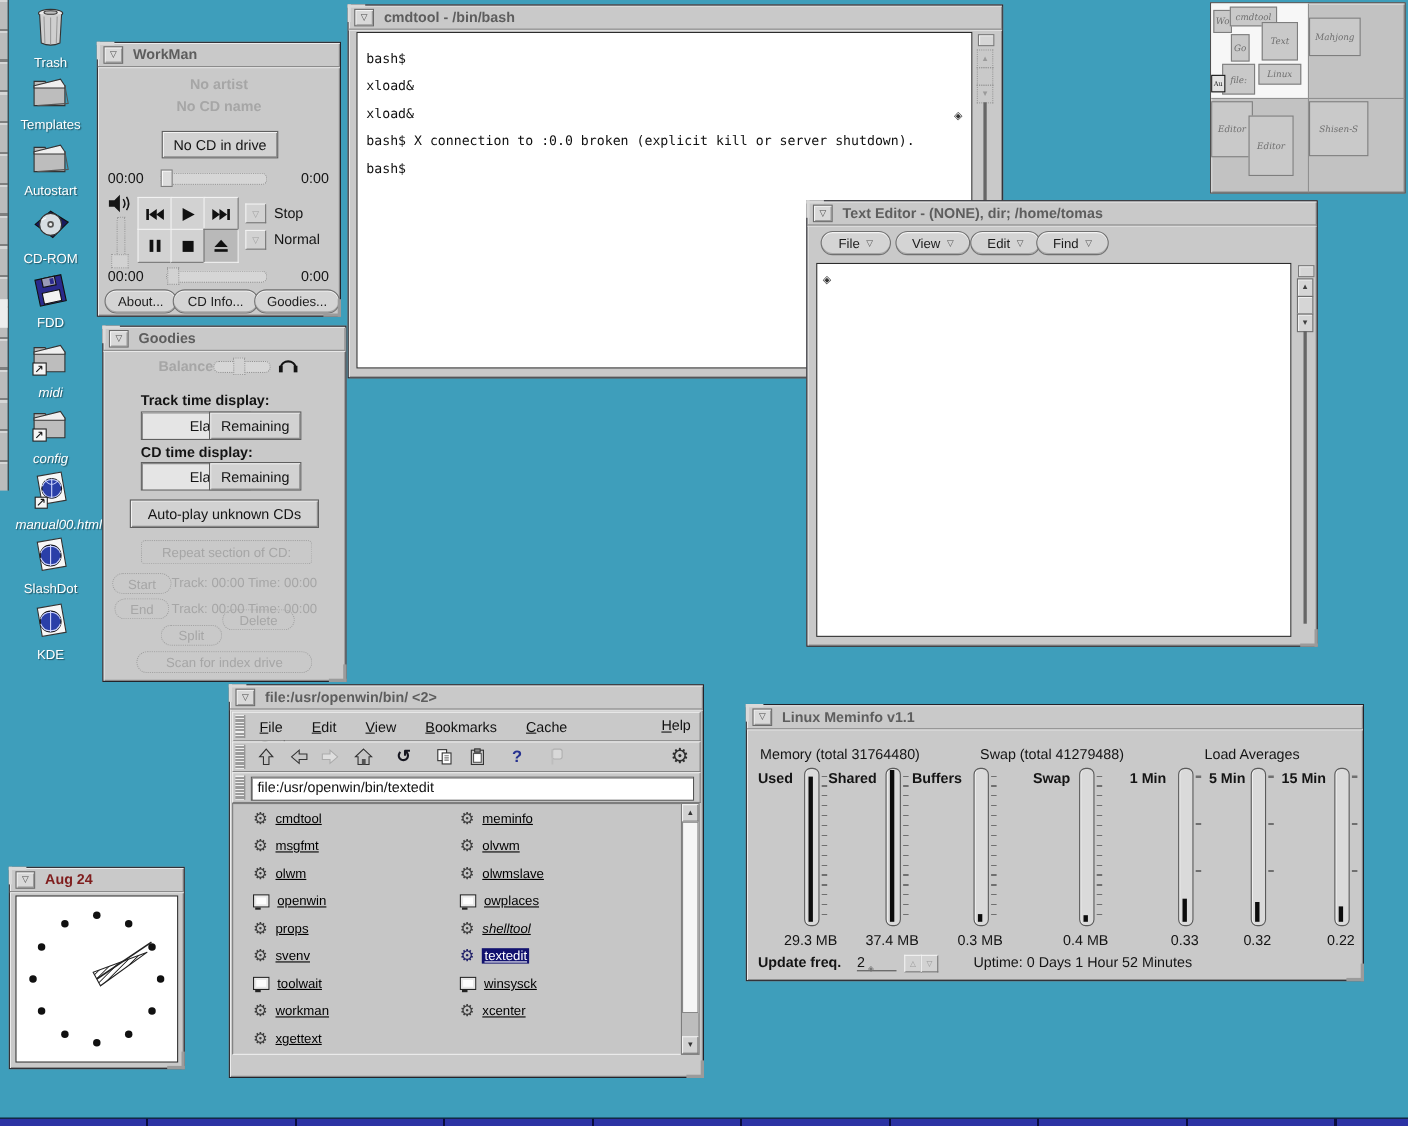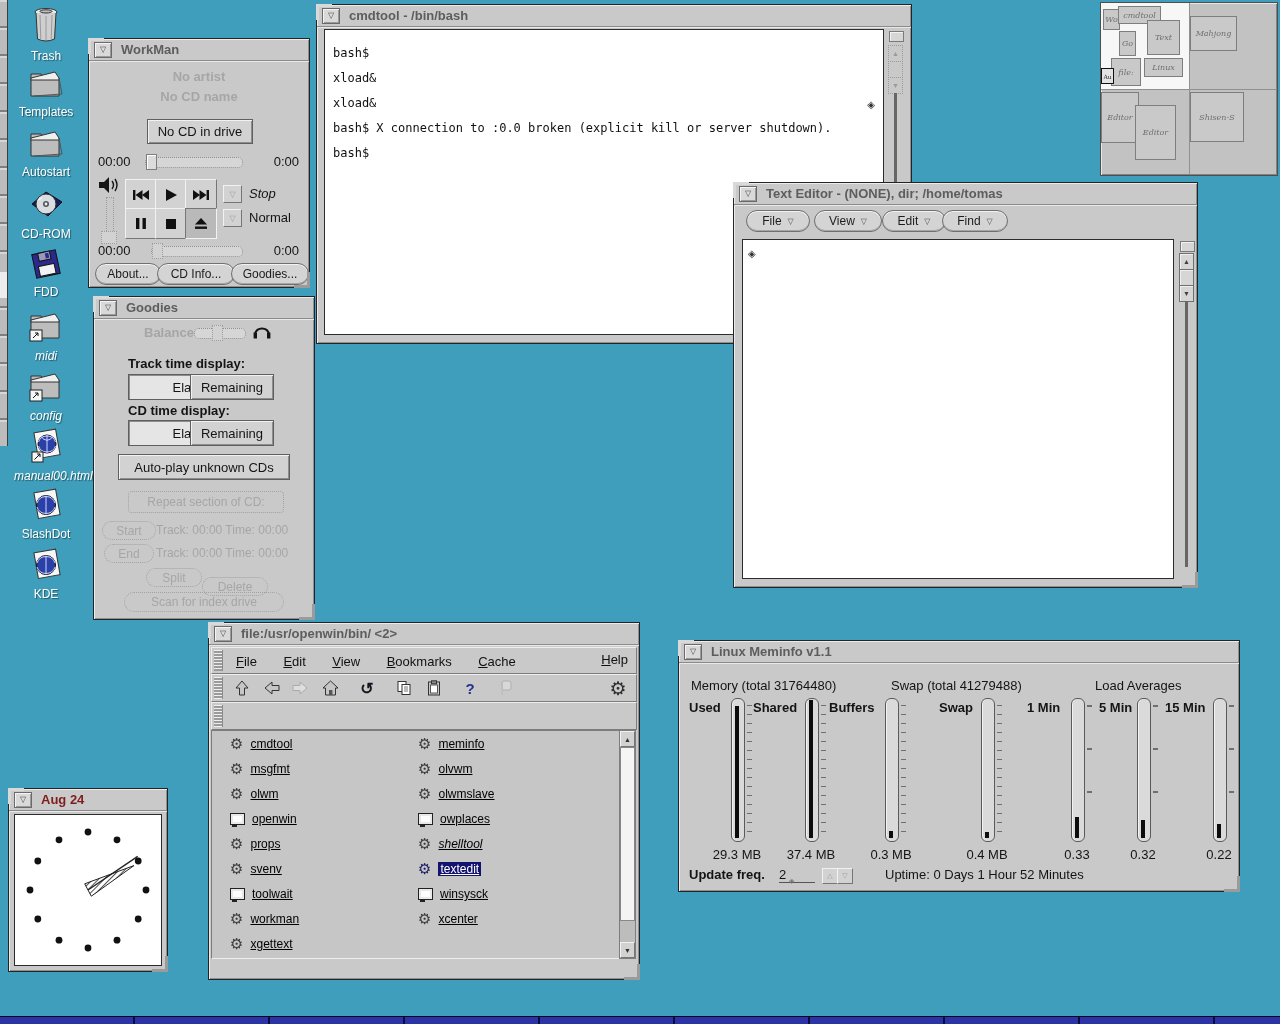--- a/index.html
+++ b/index.html
@@ -282,21 +282,21 @@
   </div>
   <div class="btn3d pressed" style="left:96px;top:169px;width:30px;height:29px;">
     <svg width="14" height="13" viewBox="0 0 14 13">
         <polygon points="7,1 13,7.5 1,7.5" fill="#111"></polygon>
         <rect x="1" y="9.5" width="12" height="2.4" fill="#111"></rect>
       </svg>
   </div>
   <div class="btn3d" style="left:134px;top:146px;width:17px;height:16px;color:#a0a0a0;font-size:8px;">
       <span>▽</span>
     </div>
-  <div class="lbl" style="left:160px;top:147px;font-style:italic;">Stop</div>
+  <div class="lbl" style="left:160px;top:147px;">Stop</div>
   <div class="btn3d" style="left:134px;top:170px;width:17px;height:16px;color:#a0a0a0;font-size:8px;">
       <span>▽</span>
     </div>
   <div class="lbl" style="left:160px;top:171px;">Normal</div>
   <div class="lbl" style="left:9px;top:204px;">00:00</div>
   <div class="oltrack" style="left:62px;top:207px;width:90px;"></div>
   <div class="olthumb dimthumb" style="left:63px;top:204px;"></div>
   <div class="lbl" style="right:10px;top:204px;">0:00</div>
   <div class="pill" style="left:6px;top:224px;width:46px;">
       <span>About...</span>
@@ -348,21 +348,21 @@
       <span>Start</span>
     </div>
   <div class="lbl dimtx" style="left:62px;top:226px;font-size:12px;">Track: 00:00  Time: 00:00</div>
   <div class="pill dimpill" style="left:10px;top:247px;width:30px;height:17px;">
       <span>End</span>
     </div>
   <div class="lbl dimtx" style="left:62px;top:249px;font-size:12px;">Track: 00:00  Time: 00:00</div>
   <div class="pill dimpill" style="left:52px;top:271px;width:36px;height:17px;">
       <span>Split</span>
     </div>
-  <div class="pill dimpill" style="left:108px;top:280px;width:46px;height:17px;">
+  <div class="pill dimpill" style="left:108px;top:257px;width:46px;height:17px;">
       <span>Delete</span>
     </div>
   <div class="pill dimpill" style="left:30px;top:295px;width:140px;height:18px;">
       <span>Scan for index drive</span>
     </div>
 </div>
 
 <div class="olwin" id="win-texted" style="left:733px;top:182px;width:463px;height:404px;">
   <div class="oltitle">
     <div class="olclose">
@@ -470,20 +470,22 @@
           <rect x="2.4" y="1" width="1.6" height="14" fill="#bdbdbd"></rect>
         </svg>
       </div>
     <div class="ktool" style="right:8px;font-size:19px;color:#2e2e2e;">
         <span>⚙</span>
       </div>
   </div>
 
   <div class="kbar" style="top:79px;height:26px;">
     <div class="khandle"></div>
+    <div style="position:absolute;left:16px;right:5px;top:3px;height:18px;background:#fff;border:1px solid #555;
+                box-shadow:inset 1px 1px 0 #999;font-size:13px;color:#111;padding:1px 5px;white-space:nowrap;overflow:hidden;">file:/usr/openwin/bin/textedit</div>
   </div>
 
   <div style="position:absolute;left:2px;top:107px;right:19px;bottom:20px;background:#c6c6c6;border:1px solid;border-color:#7d7d7d #eee #eee #7d7d7d;">
     <div class="kitem" style="left:18px;top:4px;">
         <span class="gearg">⚙</span>
         <a class="flink">cmdtool</a>
       </div>
     <div class="kitem" style="left:18px;top:29px;">
         <span class="gearg">⚙</span>
         <a class="flink">msgfmt</a>

